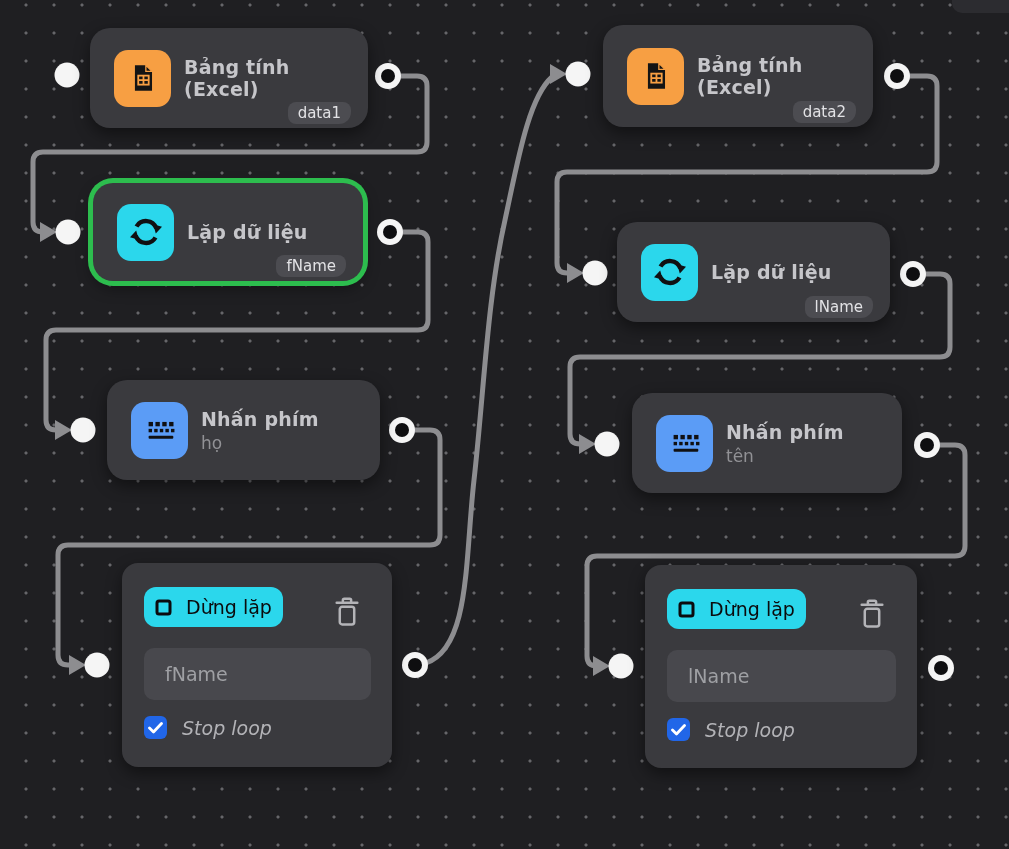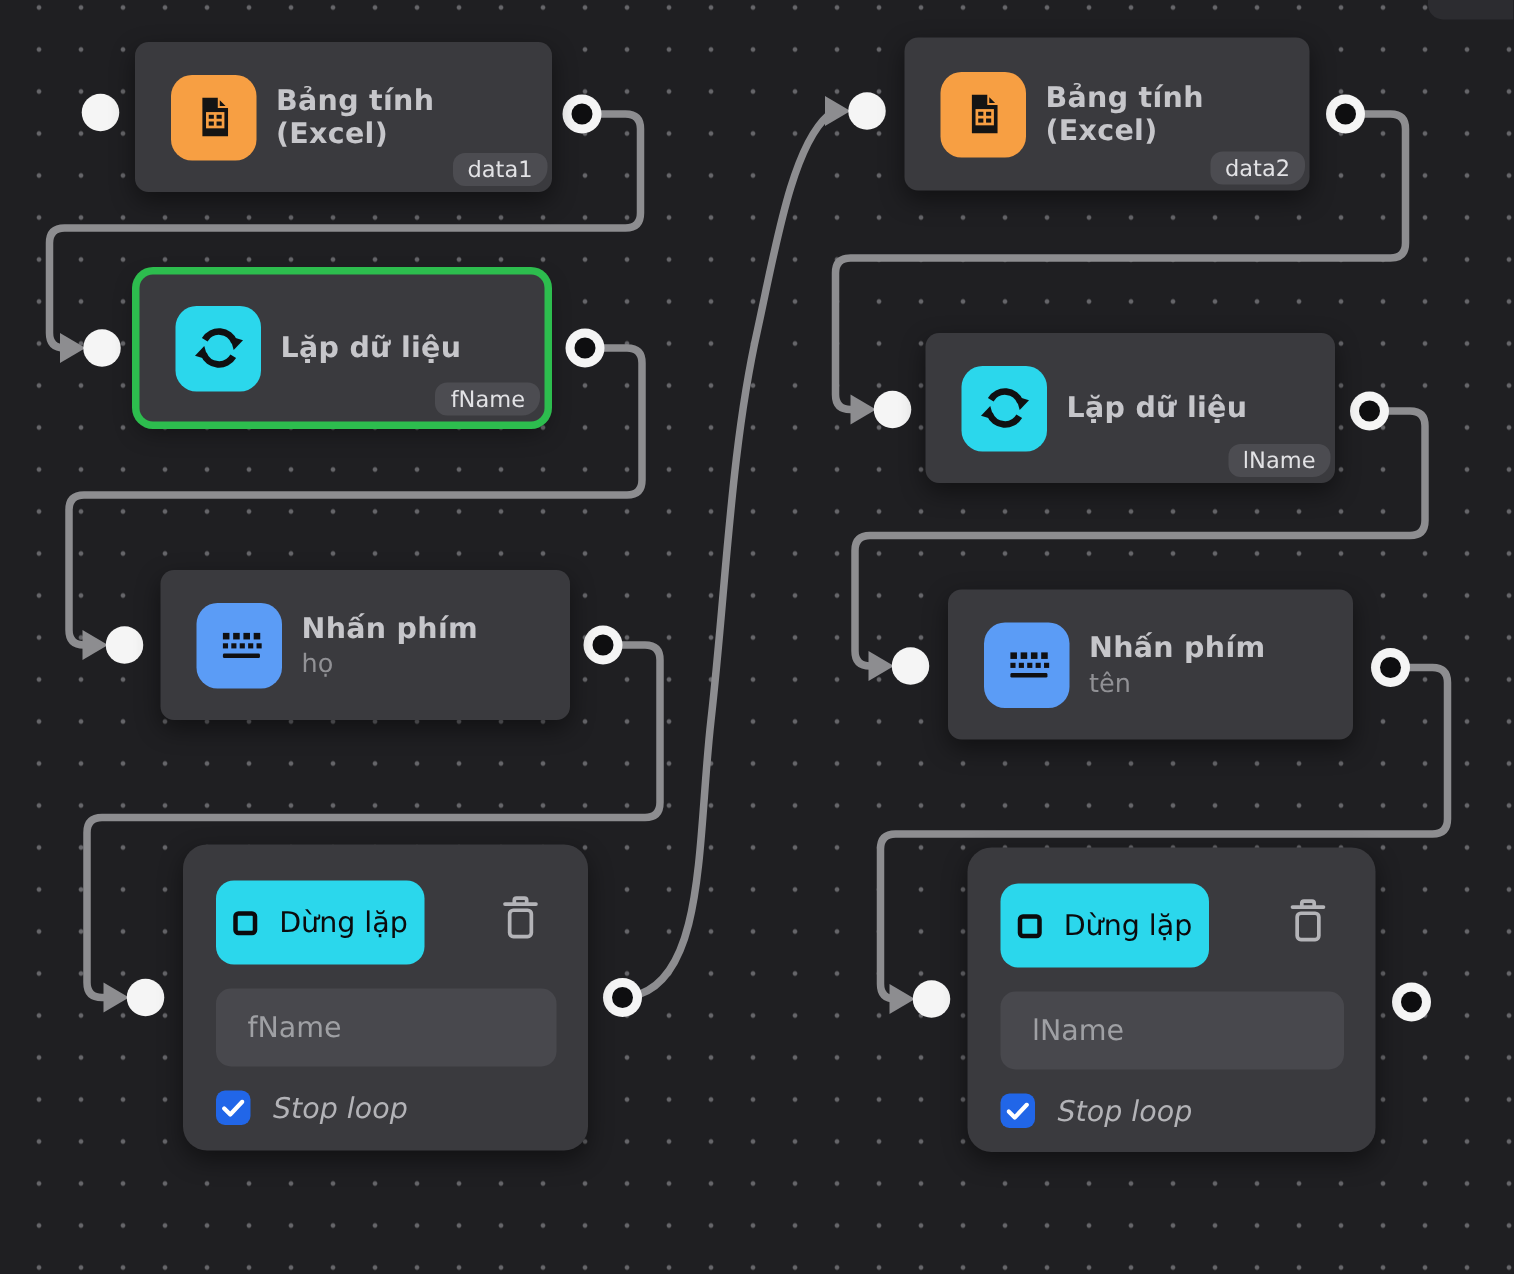--- a/index.html
+++ b/index.html
@@ -5,51 +5,51 @@
   html,body{margin:0;padding:0;}
   body{
     width:1009px;height:849px;overflow:hidden;position:relative;
     background-color:#1f1f22;
     background-image:radial-gradient(circle, rgba(200,200,205,.42) 1.2px, rgba(0,0,0,0) 1.9px);
     background-size:28px 28px;background-position:12px 19px;
     font-family:"DejaVu Sans","Liberation Sans",sans-serif;
   }
   #wires{position:absolute;left:0;top:0;z-index:1;}
   .node{
-    position:absolute;z-index:2;background:#3a3a3e;border-radius:9px;
+    position:absolute;z-index:2;background:#3a3a3e;border-radius:20px;
     box-shadow:0 6px 16px rgba(0,0,0,.45);
     display:flex;align-items:center;padding-left:24px;gap:13px;box-sizing:border-box;
   }
   .node.selected{box-shadow:0 0 0 5px #2dbd4e, 0 6px 16px rgba(0,0,0,.45);}
   #n0{left:90px;top:28px;width:278px;height:100px;}
   #n1{left:93px;top:183px;width:270px;height:98px;}
   #n2{left:107px;top:380px;width:273px;height:100px;}
   #n4{left:603px;top:25px;width:270px;height:102px;}
   #n5{left:617px;top:222px;width:273px;height:100px;}
   #n6{left:632px;top:393px;width:270px;height:100px;}
   .tile{width:57px;height:57px;border-radius:14px;flex:0 0 auto;display:flex;align-items:center;justify-content:center;}
   .tile.orange{background:#f79f43;}
   .tile.cyan{background:#2bd7ec;}
   .tile.blue{background:#5b9cf6;}
   .ntitle{color:#c6c6ca;font-size:19px;font-weight:bold;letter-spacing:.2px;}
   .nsub{color:#919195;font-size:17px;font-weight:normal;margin-top:3px;}
   .badge{
-    position:absolute;right:3px;bottom:4px;background:#4c4c51;color:#e2e2e5;
+    position:absolute;right:17px;bottom:4px;background:#4c4c51;color:#e2e2e5;
     font-size:15px;padding:2px 10px;border-radius:8px 8px 12px 8px;
   }
   
   .stopnode{
     position:absolute;z-index:2;background:#3a3a3e;border-radius:16px;
     box-shadow:0 6px 16px rgba(0,0,0,.45);box-sizing:border-box;padding:24px 21px 0 22px;
   }
   #n3{left:122px;top:563px;width:270px;height:204px;}
   #n7{left:645px;top:565px;width:272px;height:203px;}
   .stoprow{display:flex;align-items:flex-start;justify-content:space-between;}
   .stopbtn{
-    background:#2bd7ec;border:none;border-radius:12px;width:139px;height:56px;
+    background:#2bd7ec;border:none;border-radius:12px;width:139px;height:40px;
     display:flex;align-items:center;justify-content:center;gap:14px;
     color:#0b0b0d;font-size:19px;font-weight:500;cursor:pointer;
     font-family:"DejaVu Sans","Liberation Sans",sans-serif;
   }
   .trash{margin:9px 9px 0 0;}
   .field{
     margin-top:16px;width:100%;height:52px;background:#48484d;border:none;border-radius:10px;
     color:#9fa0a4;font-size:19px;padding:0 0 0 21px;box-sizing:border-box;outline:none;
     font-family:"DejaVu Sans","Liberation Sans",sans-serif;
   }

